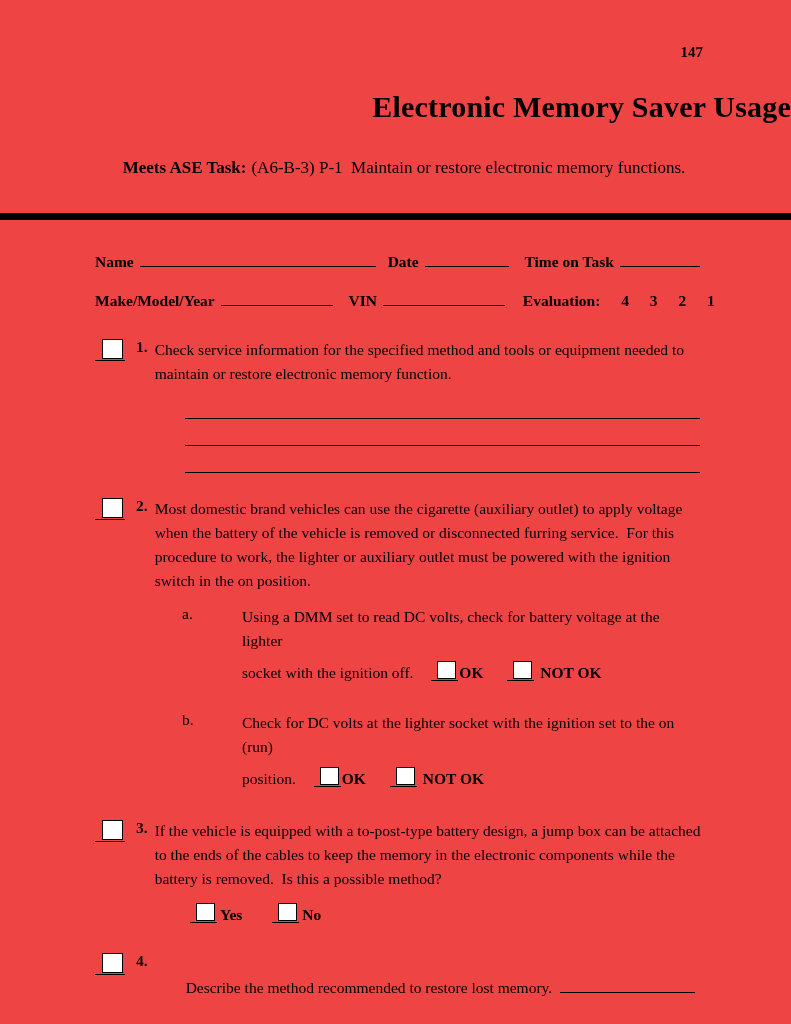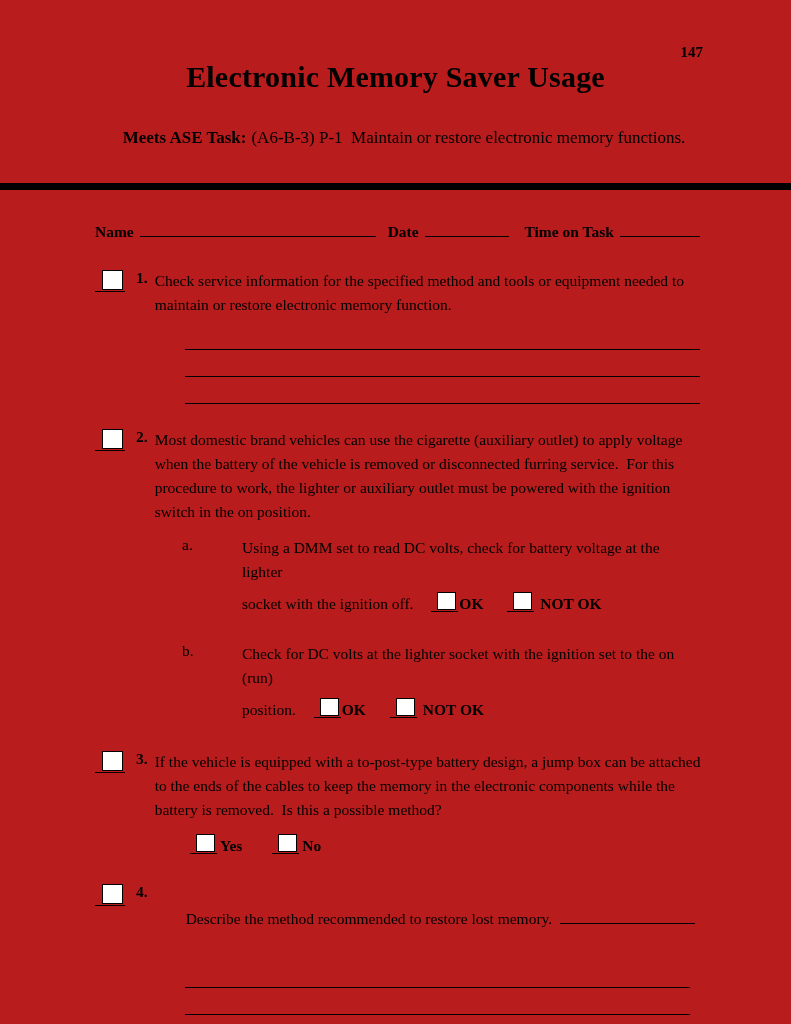--- a/index.html
+++ b/index.html
@@ -3,31 +3,31 @@
 <meta charset="utf-8">
 <style>
   * { box-sizing: border-box; }
   html, body { margin: 0; padding: 0; background: #ffffff; }
   body {
     width: 791px; height: 1024px; overflow: hidden;
     font-family: "Liberation Serif", "DejaVu Serif", serif;
     color: #000;
     font-size: 15.5px;
   }
-  .page { position: relative; width: 791px; height: 1024px; background: #b91c1c; }
+  .page { position: relative; width: 791px; height: 1024px; background: #ef4444; }
   .bold { font-weight: 700; }
 
   .page-number {
     position: absolute; top: 44px; right: 88px;
     font-weight: 700; font-size: 15px;
   }
 
   .title {
-    margin: 0; padding-top: 60px;
-    text-align: center;
+    margin: 0; padding-top: 90px;
+    text-align: right;
     font-size: 30px; font-weight: 700;
     letter-spacing: 0.2px;
   }
 
   .ase-line {
     margin: 14px 0 0 0;
     text-align: center;
     font-size: 17px;
     white-space: pre-wrap;
   }
@@ -145,20 +145,29 @@
   <div class="thick-rule"></div>
 
   <div class="content">
 
     <div class="field-row row-1">
       <span class="bold">Name</span><span class="fill-line name-line"></span>
       <span class="bold lbl-gap">Date</span><span class="fill-line date-line"></span>
       <span class="bold lbl-gap">Time on Task</span><span class="fill-line time-line"></span>
     </div>
 
+    <div class="field-row row-2">
+      <span class="bold">Make/Model/Year</span><span class="fill-line make-line"></span>
+      <span class="bold">VIN</span><span class="fill-line vin-line"></span>
+      <span class="bold">Evaluation:</span>
+      <span class="eval-num">4</span>
+      <span class="eval-num">3</span>
+      <span class="eval-num">2</span>
+      <span class="eval-num">1</span>
+    </div>
 
     <div class="task task-1">
       <span class="taskbox">
           <span class="tb-box"></span>
           <span class="tb-line"></span>
         </span>
       <span class="task-num">1.</span>
       <div class="task-text">Check service information for the specified method and tools or equipment needed to maintain or restore electronic memory function.</div>
     </div>
     <div class="answer-lines">

